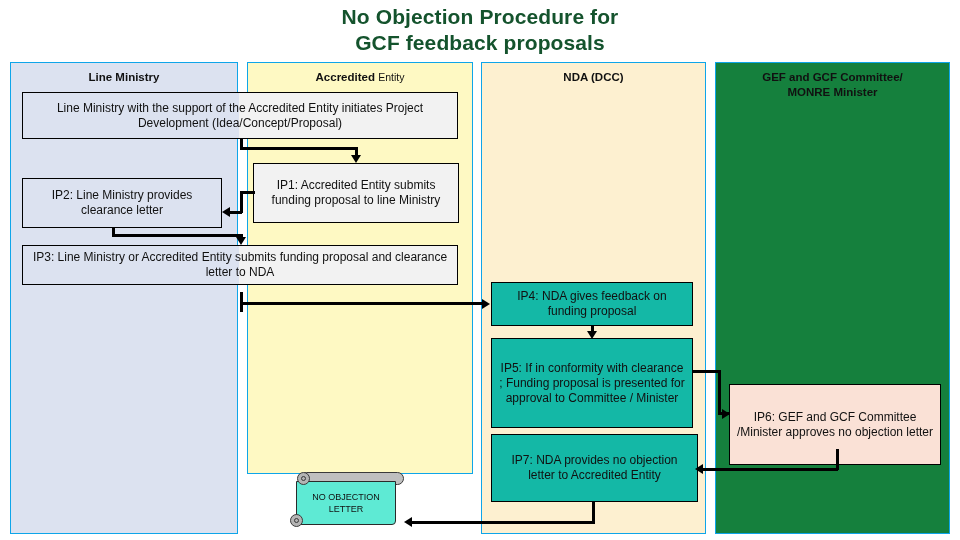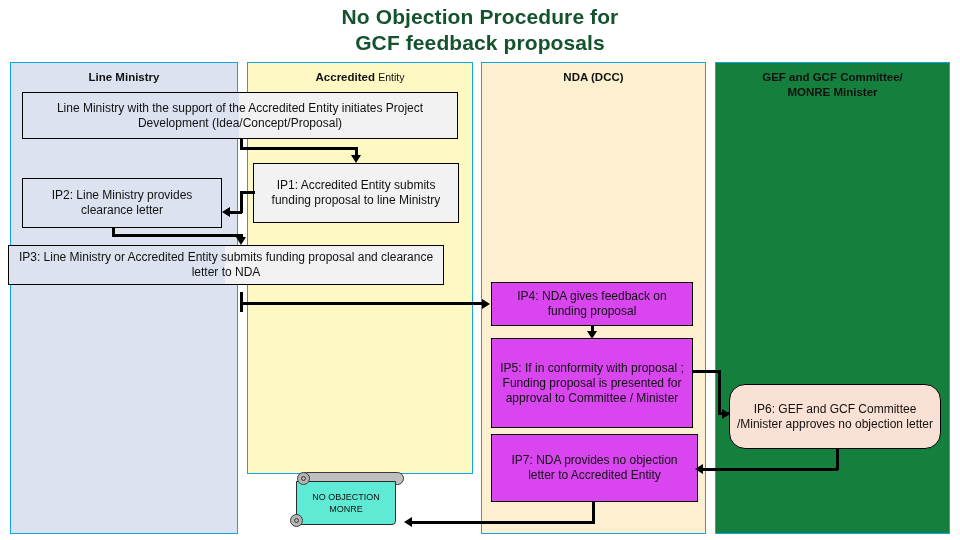--- a/index.html
+++ b/index.html
@@ -33,31 +33,31 @@
 
   
   .box{
     position:absolute;box-sizing:border-box;border:1px solid #000;
     display:flex;align-items:center;justify-content:center;text-align:center;
     font-size:12px;color:#111;line-height:15px;padding:19px 6px;
   }
   .box b{font-weight:normal;}
   .blue{background:#dce2f0;}
   .gray{background:#f2f2f2;}
-  .yellow{background:#d946ef;}
+  .yellow{background:#14b8a6;}
   .pink{background:#fae1d6;}
 
   #box-init{left:22px;top:92px;width:436px;height:47px;background:linear-gradient(to right,#dce2f0 0px,#dce2f0 216px,#f2f2f2 216px,#f2f2f2 100%);}
   #box-ip1 {left:253px;top:163px;width:206px;height:60px;}
   #box-ip2 {left:22px; top:178px;width:200px;height:50px;text-align:center;}
-  #box-ip3 {left:8px; top:245px;width:436px;height:38px;background:linear-gradient(to right,#dce2f0 0px,#dce2f0 216px,#f2f2f2 216px,#f2f2f2 100%);}
+  #box-ip3 {left:22px; top:245px;width:436px;height:38px;background:linear-gradient(to right,#dce2f0 0px,#dce2f0 216px,#f2f2f2 216px,#f2f2f2 100%);}
   #box-ip4 {left:491px;top:282px;width:202px;height:44px;}
   #box-ip5 {left:491px;top:338px;width:202px;height:90px;}
   #box-ip7 {left:491px;top:434px;width:207px;height:68px;}
-  #box-ip6 {left:729px;top:384px;width:212px;height:65px;border-radius:16px;}
+  #box-ip6 {left:729px;top:384px;width:212px;height:81px;}
 
   
   #scroll-wrap{position:absolute;left:288px;top:470px;width:120px;height:62px;}
   .scroll-top{
     position:absolute;left:12px;top:2px;width:104px;height:13px;
     background:#bfbfbf;border:1.5px solid #3a3a3a;border-radius:7px;box-sizing:border-box;
   }
   .scroll-body{
     position:absolute;left:8px;top:11px;width:100px;height:44px;
     background:#5eead4;border:1.5px solid #2a2a2a;box-sizing:border-box;
@@ -129,37 +129,37 @@
 
   <div class="box" id="box-ip3">
     <span><b>IP3:</b><span> Line Ministry or Accredited Entity submits funding proposal and clearance letter to NDA</span></span>
   </div>
 
   <div class="box yellow" id="box-ip4">
     <span><b>IP4:</b><span> NDA gives feedback on funding proposal</span></span>
   </div>
 
   <div class="box yellow" id="box-ip5">
-    <span><b>IP5:</b><span> If in conformity with </span><b>proposal</b><span> ; Funding proposal is presented for approval to Committee / Minister</span></span>
+    <span><b>IP5:</b><span> If in conformity with </span><b>clearance</b><span> ; Funding proposal is presented for approval to Committee / Minister</span></span>
   </div>
 
   <div class="box yellow" id="box-ip7">
     <span><b>IP7:</b><span> NDA provides no objection letter to Accredited Entity</span></span>
   </div>
 
   <div class="box pink" id="box-ip6">
     <span><b>IP6:</b><span> GEF and GCF Committee /Minister approves no objection letter</span></span>
   </div>
 
   <div id="scroll-wrap">
     <div class="scroll-top"></div>
     <div class="scroll-body">
       <span>
         <span>NO OBJECTION</span><br>
-        <span>MONRE</span>
+        <span>LETTER</span>
       </span>
     </div>
     <div class="curl" id="curl-tl"></div>
     <div class="curl" id="curl-bl"></div>
   </div>
 
   <div class="ln v" style="left:240px;top:139px;height:10px;"></div>
   <div class="ln h" style="left:240px;top:147px;width:117px;"></div>
   <div class="ln v" style="left:355px;top:147px;height:10px;"></div>
   <div class="arw arw-d" style="left:351px;top:155px;"></div>

